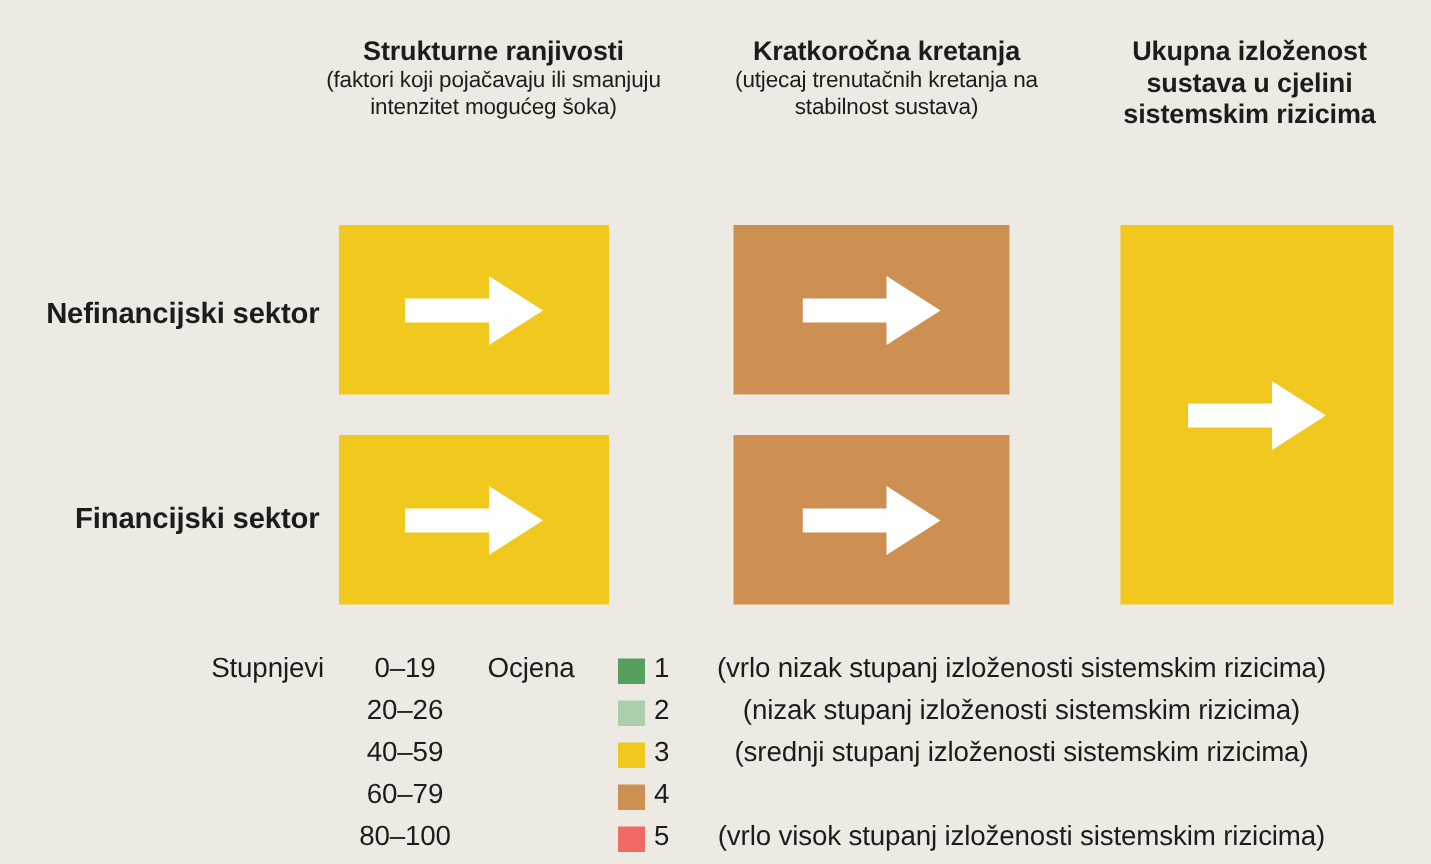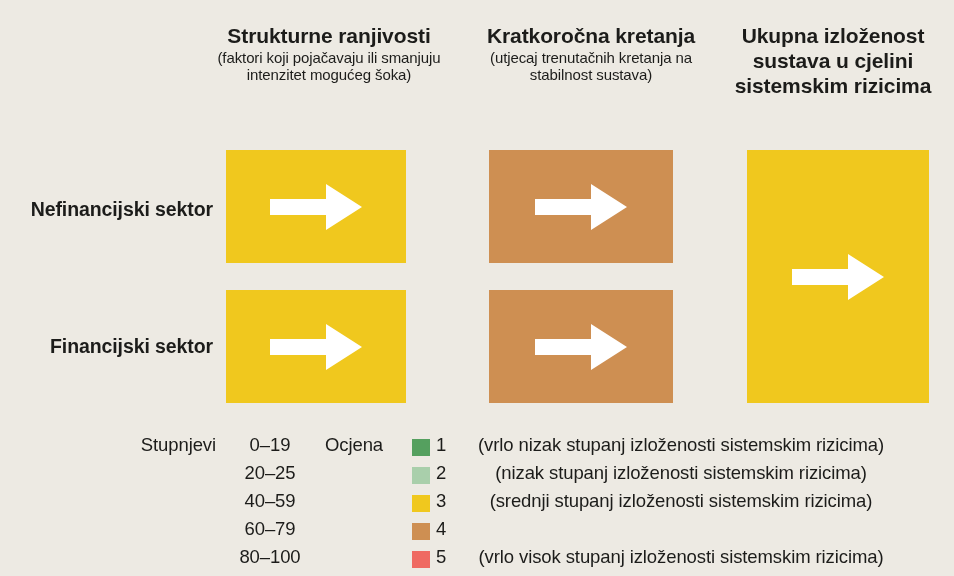--- a/index.html
+++ b/index.html
@@ -25,21 +25,21 @@
     height: 150px;
   }
   .col-header {
     position: absolute;
     text-align: center;
     line-height: 1.18;
   }
   .col-header .ch-title {
     display: block;
     font-weight: bold;
-    font-size: 21px;
+    font-size: 18px;
     letter-spacing: -0.1px;
   }
   .col-header .ch-sub {
     display: block;
     font-weight: normal;
     font-size: 15px;
     letter-spacing: -0.1px;
   }
   #hdr-0 { left: 190px; top: 24px; width: 278px; }
   #hdr-1 { left: 462px; top: 24px; width: 258px; }
@@ -202,21 +202,21 @@
   <div class="legend-row lg-0">
     <span class="lbl-stupnjevi">Stupnjevi</span>
     <span class="range">0–19</span>
     <span class="lbl-ocjena">Ocjena</span>
     <span class="swatch" id="sw-0" style="background: rgb(85, 160, 95);"></span>
     <span class="grade-num">1</span>
     <span class="grade-desc">(vrlo nizak stupanj izloženosti sistemskim rizicima)</span>
   </div>
 
   <div class="legend-row lg-1">
-    <span class="range">20–25</span>
+    <span class="range">20–26</span>
     <span class="swatch" id="sw-1" style="background: rgb(169, 207, 171);"></span>
     <span class="grade-num">2</span>
     <span class="grade-desc">(nizak stupanj izloženosti sistemskim rizicima)</span>
   </div>
 
   <div class="legend-row lg-2">
     <span class="range">40–59</span>
     <span class="swatch" id="sw-2" style="background: rgb(240, 200, 30);"></span>
     <span class="grade-num">3</span>
     <span class="grade-desc">(srednji stupanj izloženosti sistemskim rizicima)</span>

